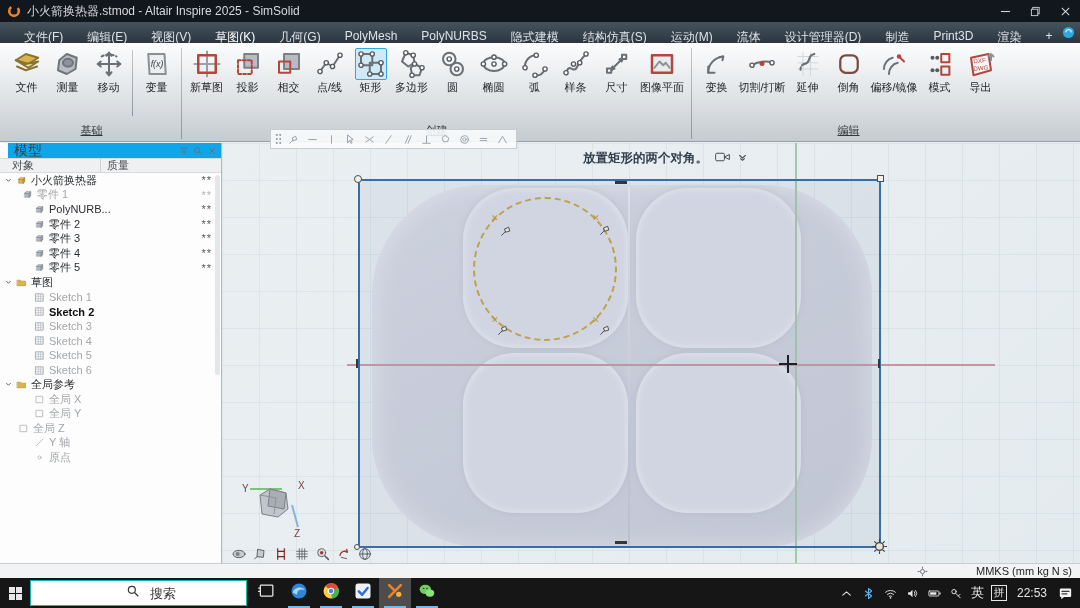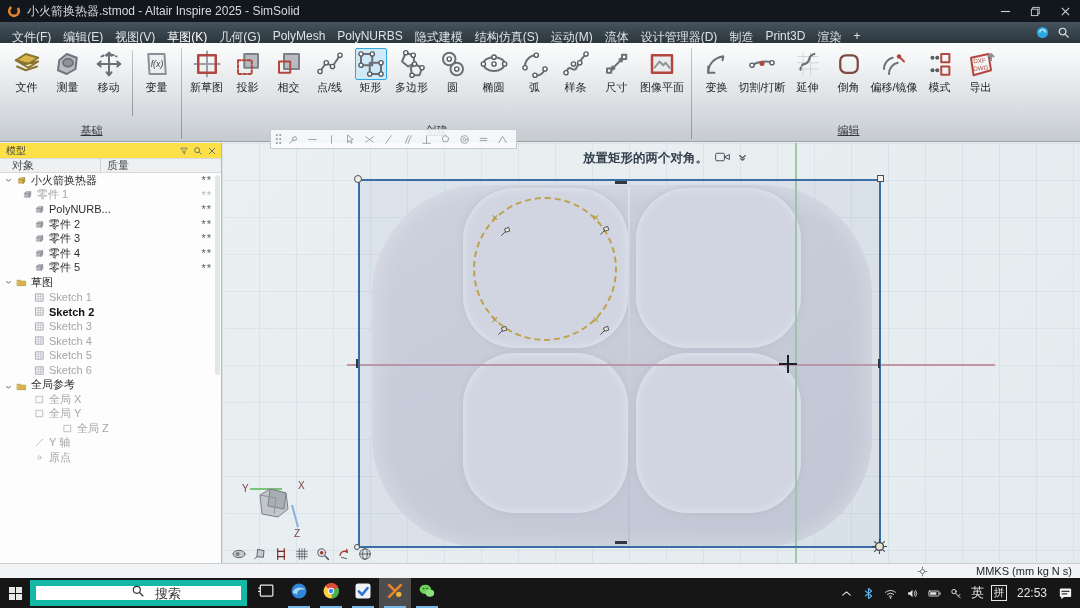--- a/index.html
+++ b/index.html
@@ -8,42 +8,42 @@
 
   
   .titlebar{position:absolute;left:0;top:0;width:1080px;height:22px;background:#12161d;display:flex;align-items:center;color:#d8dadc;font-size:12px;}
   .titlebar .tlogo{margin:0 6px 0 7px;display:flex;}
   .titlebar .ttext{flex:1;white-space:nowrap;overflow:hidden;}
   .wctrls{display:flex;height:22px;}
   .wbtn{width:30px;height:22px;display:flex;align-items:center;justify-content:center;color:#cfd2d5;font-size:11px;cursor:default;}
 
   
   .menubar{position:absolute;left:0;top:22px;width:1080px;height:21px;background:linear-gradient(#46535d,#2b353d);display:flex;align-items:center;padding:0 6px;}
-  .menu-item{color:#dde2e6;font-size:12px;padding:12px 6px 3px;white-space:nowrap;}
+  .menu-item{color:#dde2e6;font-size:12px;padding:12px 6px 3px;white-space:nowrap;margin-left:12px;}
   .menu-item.active{color:#fff;border-bottom:2px solid #6fb7d9;padding-bottom:1px;}
   .menubar .mspacer{flex:1;}
   .menubar .micon{margin:0 4px;display:flex;}
 
   
   .ribbon{position:absolute;left:0;top:43px;width:1080px;height:99px;background:linear-gradient(#fcfdfd,#dfe3e6 55%,#c6cbd0);border-bottom:1px solid #9aa0a6;display:flex;align-items:stretch;padding:1px 4px 0 6px;}
   .rgroup{display:flex;flex-direction:column;}
   .rtools{display:flex;align-items:flex-start;flex:1;}
   .rtool{width:41px;text-align:center;padding-top:4px;}
   .rtool.wide{width:50px;}
   .ricon{width:32px;height:32px;margin:0 auto 1px;display:flex;align-items:center;justify-content:center;border:1px solid transparent;border-radius:2px;}
   .ractive .ricon{background:#cfe9f7;border-color:#2ea8e0;}
   .rlabel{font-size:11px;color:#23262a;line-height:1.12;}
   .rgroup-label{text-align:center;font-size:11px;color:#33363a;padding:1px 0 3px;text-decoration:underline;}
   .rsep{width:1px;background:linear-gradient(#c3c8cc,#8f959b);margin:6px 3px;align-self:stretch;}
   .rsep.tall{margin:4px 4px 2px;}
 
   
   .main{position:absolute;left:0;top:143px;width:1080px;height:420px;display:flex;}
   .left-panel{width:222px;height:100%;background:#fdfdfd;border-right:1px solid #b5b9bd;position:relative;font-size:11px;}
-  .lp-title{height:15px;display:flex;align-items:center;padding:1px 4px 0 6px;color:#3a3d40;font-size:10px;background:#fde047;}
+  .lp-title{height:15px;display:flex;align-items:center;padding:1px 4px 0 6px;color:#3a3d40;font-size:14px;background:#0ea5e9;margin-left:8px;}
   .lp-title .sp{flex:1;}
   .lp-title .hico{margin-left:4px;display:flex;}
   .lp-cols{height:15px;display:flex;align-items:center;background:#eef0f1;border-top:1px solid #d8dadc;border-bottom:1px solid #d8dadc;color:#4a4d50;}
   .lp-cols .c1{padding-left:12px;width:100px;}
   .lp-cols .c2{border-left:1px solid #d0d2d4;padding-left:6px;flex:1;}
   .tree{position:relative;}
   .trow{height:14.6px;display:flex;align-items:center;position:relative;color:#2a2d30;white-space:nowrap;}
   .trow .exp{width:12px;display:flex;justify-content:center;margin-left:2px;}
   .trow .tico{width:14px;display:flex;justify-content:center;margin-right:3px;}
   .trow .tlabel{font-size:11px;}
@@ -87,21 +87,21 @@
   
   .statusbar{position:absolute;left:0;top:563px;width:1080px;height:15px;background:#f2f3f4;border-top:1px solid #c9cccf;display:flex;align-items:center;justify-content:flex-end;font-size:11px;color:#1c1e20;}
   .statusbar .sico{margin-right:48px;display:flex;}
   .statusbar .units{margin-right:8px;}
 
   
   .taskbar{position:absolute;left:0;top:578px;width:1080px;height:30px;background:#161616;display:flex;align-items:center;}
   .startbtn{width:30px;height:30px;display:flex;align-items:center;justify-content:center;}
   .winlogo{display:grid;grid-template-columns:6px 6px;grid-template-rows:6px 6px;gap:1px;}
   .winlogo span{background:#e8e8e8;}
-  .searchbox{width:217px;height:26px;background:#fff;border:6px solid #14b8a6;display:flex;align-items:center;padding-left:95px;gap:8px;}
+  .searchbox{width:217px;height:26px;background:#fff;border:1px solid #14b8a6;display:flex;align-items:center;padding-left:95px;gap:8px;}
   .searchbox input{border:none;outline:none;font-size:13px;width:80px;color:#222;background:transparent;}
   .searchbox input::placeholder{color:#333;}
   .apps{display:flex;margin-left:4px;}
   .apptile{width:32px;height:30px;display:flex;align-items:center;justify-content:center;position:relative;}
   .apptile.open::after{content:"";position:absolute;left:5px;right:5px;bottom:0;height:2px;background:#76b9ed;}
   .apptile.active{background:#4d4d4d;}
   .tray{margin-left:auto;display:flex;align-items:center;gap:7px;padding-right:6px;color:#e6e6e6;}
   .tray .ttxt{font-size:13px;}
   .imebox{width:16px;height:16px;border:1.5px solid #e6e6e6;display:flex;align-items:center;justify-content:center;font-size:10.5px;}
   .clock{font-size:12px;margin:0 3px;}
@@ -679,21 +679,21 @@
           </div>
           <div class="trow muted" style="padding-left: 32px;">
             <span class="tico">
               <svg width="11" height="11" viewBox="0 0 24 24" fill="none" stroke="#6b7076" stroke-width="1.6" stroke-linecap="round" stroke-linejoin="round">
                 <rect x="4" y="4" width="16" height="16" stroke="#8d9299"></rect>
                 <path d="M4 9.3h16M4 14.6h16M9.3 4v16M14.6 4v16" stroke="#b8bcc2"></path>
               </svg>
             </span>
             <span class="tlabel">Sketch 6</span>
           </div>
-          <div class="trow" style="padding-left: 0px; align-items: flex-end;">
+          <div class="trow" style="padding-left: 0px;">
             <span class="exp">
               <svg width="9" height="9" viewBox="0 0 24 24" fill="none" stroke="#565b61" stroke-width="2.6" stroke-linecap="round" stroke-linejoin="round">
                 <path d="M7 9l5 5 5-5"></path>
               </svg>
             </span>
             <span class="tico">
               <svg width="11" height="11" viewBox="0 0 24 24" fill="none" stroke="#6b7076" stroke-width="1.6" stroke-linecap="round" stroke-linejoin="round">
                 <path d="M3 7h7l2 2h9v10H3z" fill="#d9b44a" stroke="#a5842e" stroke-width="1.2"></path>
               </svg>
             </span>
@@ -708,21 +708,21 @@
             <span class="tlabel">全局 X</span>
           </div>
           <div class="trow muted" style="padding-left: 32px;">
             <span class="tico">
               <svg width="11" height="11" viewBox="0 0 24 24" fill="none" stroke="#6b7076" stroke-width="1.6" stroke-linecap="round" stroke-linejoin="round">
                 <rect x="5" y="5" width="14" height="14" stroke="#b0b4ba" stroke-width="1.8"></rect>
               </svg>
             </span>
             <span class="tlabel">全局 Y</span>
           </div>
-          <div class="trow muted" style="padding-left: 16px; margin-left: 44px;">
+          <div class="trow muted" style="padding-left: 16px;">
             <span class="tico">
               <svg width="11" height="11" viewBox="0 0 24 24" fill="none" stroke="#6b7076" stroke-width="1.6" stroke-linecap="round" stroke-linejoin="round">
                 <rect x="5" y="5" width="14" height="14" stroke="#b0b4ba" stroke-width="1.8"></rect>
               </svg>
             </span>
             <span class="tlabel">全局 Z</span>
           </div>
           <div class="trow muted" style="padding-left: 32px;">
             <span class="tico">
               <svg width="11" height="11" viewBox="0 0 24 24" fill="none" stroke="#6b7076" stroke-width="1.6" stroke-linecap="round" stroke-linejoin="round">

